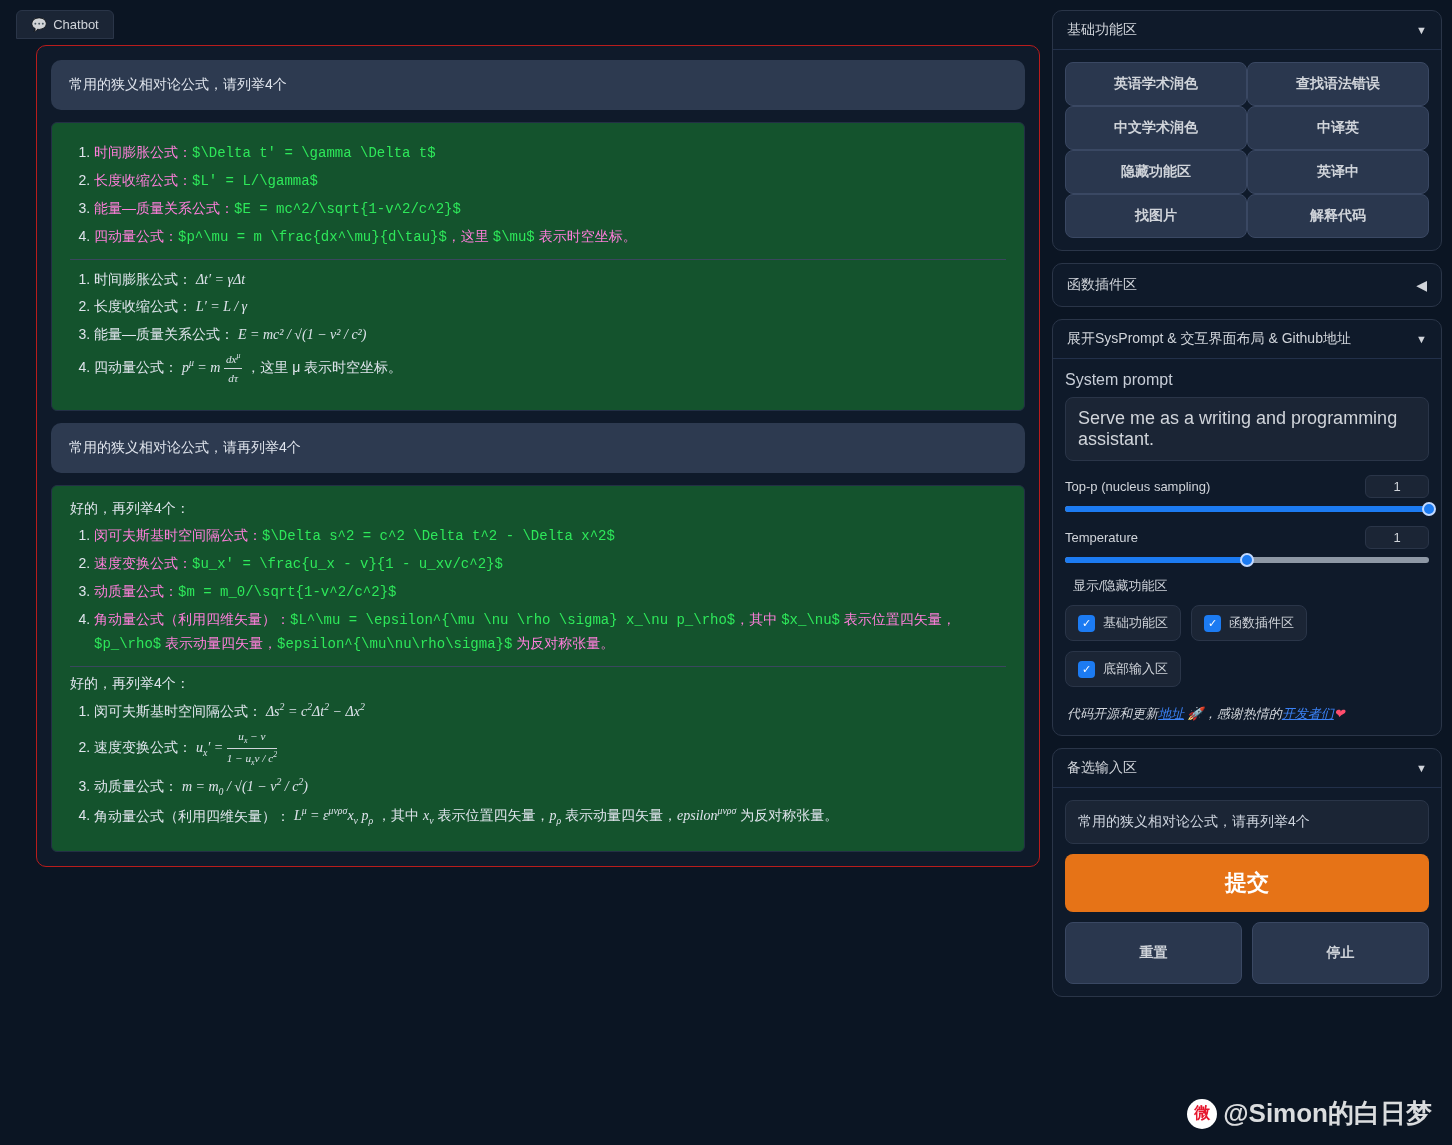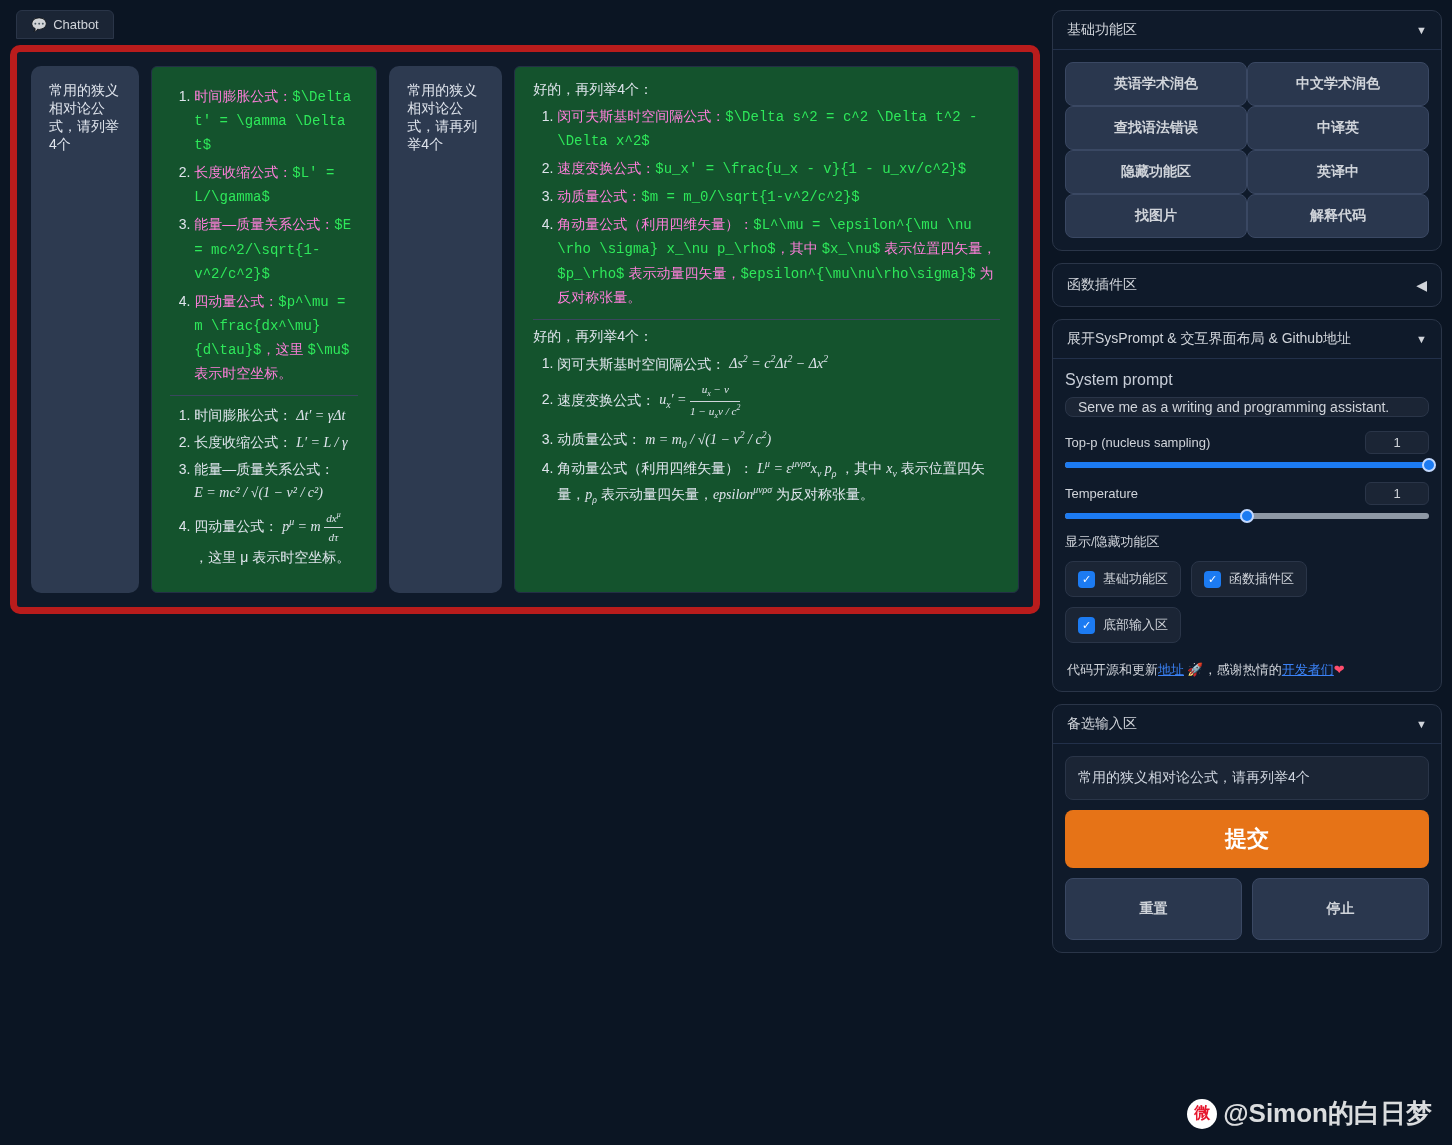--- a/index.html
+++ b/index.html
@@ -22,26 +22,27 @@
   padding: 6px 14px;
   font-size: 13px;
   display: flex;
   align-items: center;
   gap: 6px;
 }
 .tab .ticon { font-size: 13px; opacity: .8; }
 
 .chatbox {
   background: #0f1a2a;
-  border: 7px solid #b91c1c;
+  border: 1px solid #b91c1c;
   border-radius: 10px;
   padding: 14px;
   display: flex;
-  flex-direction: row;
+  flex-direction: column;
   gap: 12px;
+  margin-left: 26px;
 }
 
 .msg-user {
   background: #2d3a50;
   border-radius: 10px;
   padding: 16px 18px;
   color: #dfe4ec;
 }
 .msg-bot {
   background: #14532d;
@@ -105,25 +106,25 @@
 }
 .slider-fill { position:absolute; left:0; top:0; bottom:0; background:#1c7bf2; border-radius:3px; }
 .slider-thumb {
   position:absolute; top:50%; transform:translate(-50%,-50%);
   width:14px; height:14px; border-radius:50%;
   background:#1c7bf2; border:2px solid #c2d9ff;
 }
 
 .sysprompt-box {
   background:#1b2535; border:1px solid #2a3548; border-radius:8px;
-  padding:1px 12px; font-size:14px; margin-bottom:14px;
+  padding:10px 12px; font-size:18px; margin-bottom:14px;
 }
 .sysprompt-label { font-size:16px; margin-bottom:8px; color:#c7cdd7; }
 
-.cb-group-title { font-size:13px; margin: 6px 0 10px 0; }
+.cb-group-title { font-size:13px; margin: 6px 0 10px 8px; }
 .cb-row { display:flex; flex-wrap:wrap; gap:10px; }
 .cb-chip {
   display:flex; align-items:center; gap:8px;
   background:#1b2535; border:1px solid #2a3548; border-radius:8px;
   padding:8px 12px; font-size:13px;
 }
 .cb-box {
   width:17px; height:17px; border-radius:4px; background:#1c7bf2;
   display:flex; align-items:center; justify-content:center; color:#fff; font-size:11px;
 }
@@ -228,22 +229,22 @@
   <div class="right">
 
     <div class="panel">
       <div class="panel-header">
         <span>基础功能区</span>
         <span class="caret">▼</span>
       </div>
       <div class="panel-body">
         <div class="btn-grid" id="basic-btns">
             <div class="fnbtn">英语学术润色</div>
+            <div class="fnbtn">查找语法错误</div>
             <div class="fnbtn">中文学术润色</div>
-            <div class="fnbtn">查找语法错误</div>
             <div class="fnbtn">中译英</div>
             <div class="fnbtn">隐藏功能区</div>
             <div class="fnbtn">英译中</div>
             <div class="fnbtn">找图片</div>
             <div class="fnbtn">解释代码</div>
           </div>
       </div>
     </div>
 
     <div class="panel-simple">
@@ -287,21 +288,21 @@
             <div class="cb-chip">
               <span class="cb-box">✓</span>
               <span>函数插件区</span>
             </div>
             <div class="cb-chip">
               <span class="cb-box">✓</span>
               <span>底部输入区</span>
             </div>
           </div>
 
-        <div class="footer-note" style="margin-top:14px;">
+        <div class="footer-note" style="margin-top:14px;font-style:italic;">
           <span>代码开源和更新</span><a href="#">地址</a> <span>🚀</span><span>，感谢热情的</span><a href="#">开发者们</a><span class="heart">❤</span>
         </div>
       </div>
     </div>
 
     <div class="panel">
       <div class="panel-header">
         <span>备选输入区</span>
         <span class="caret">▼</span>
       </div>

